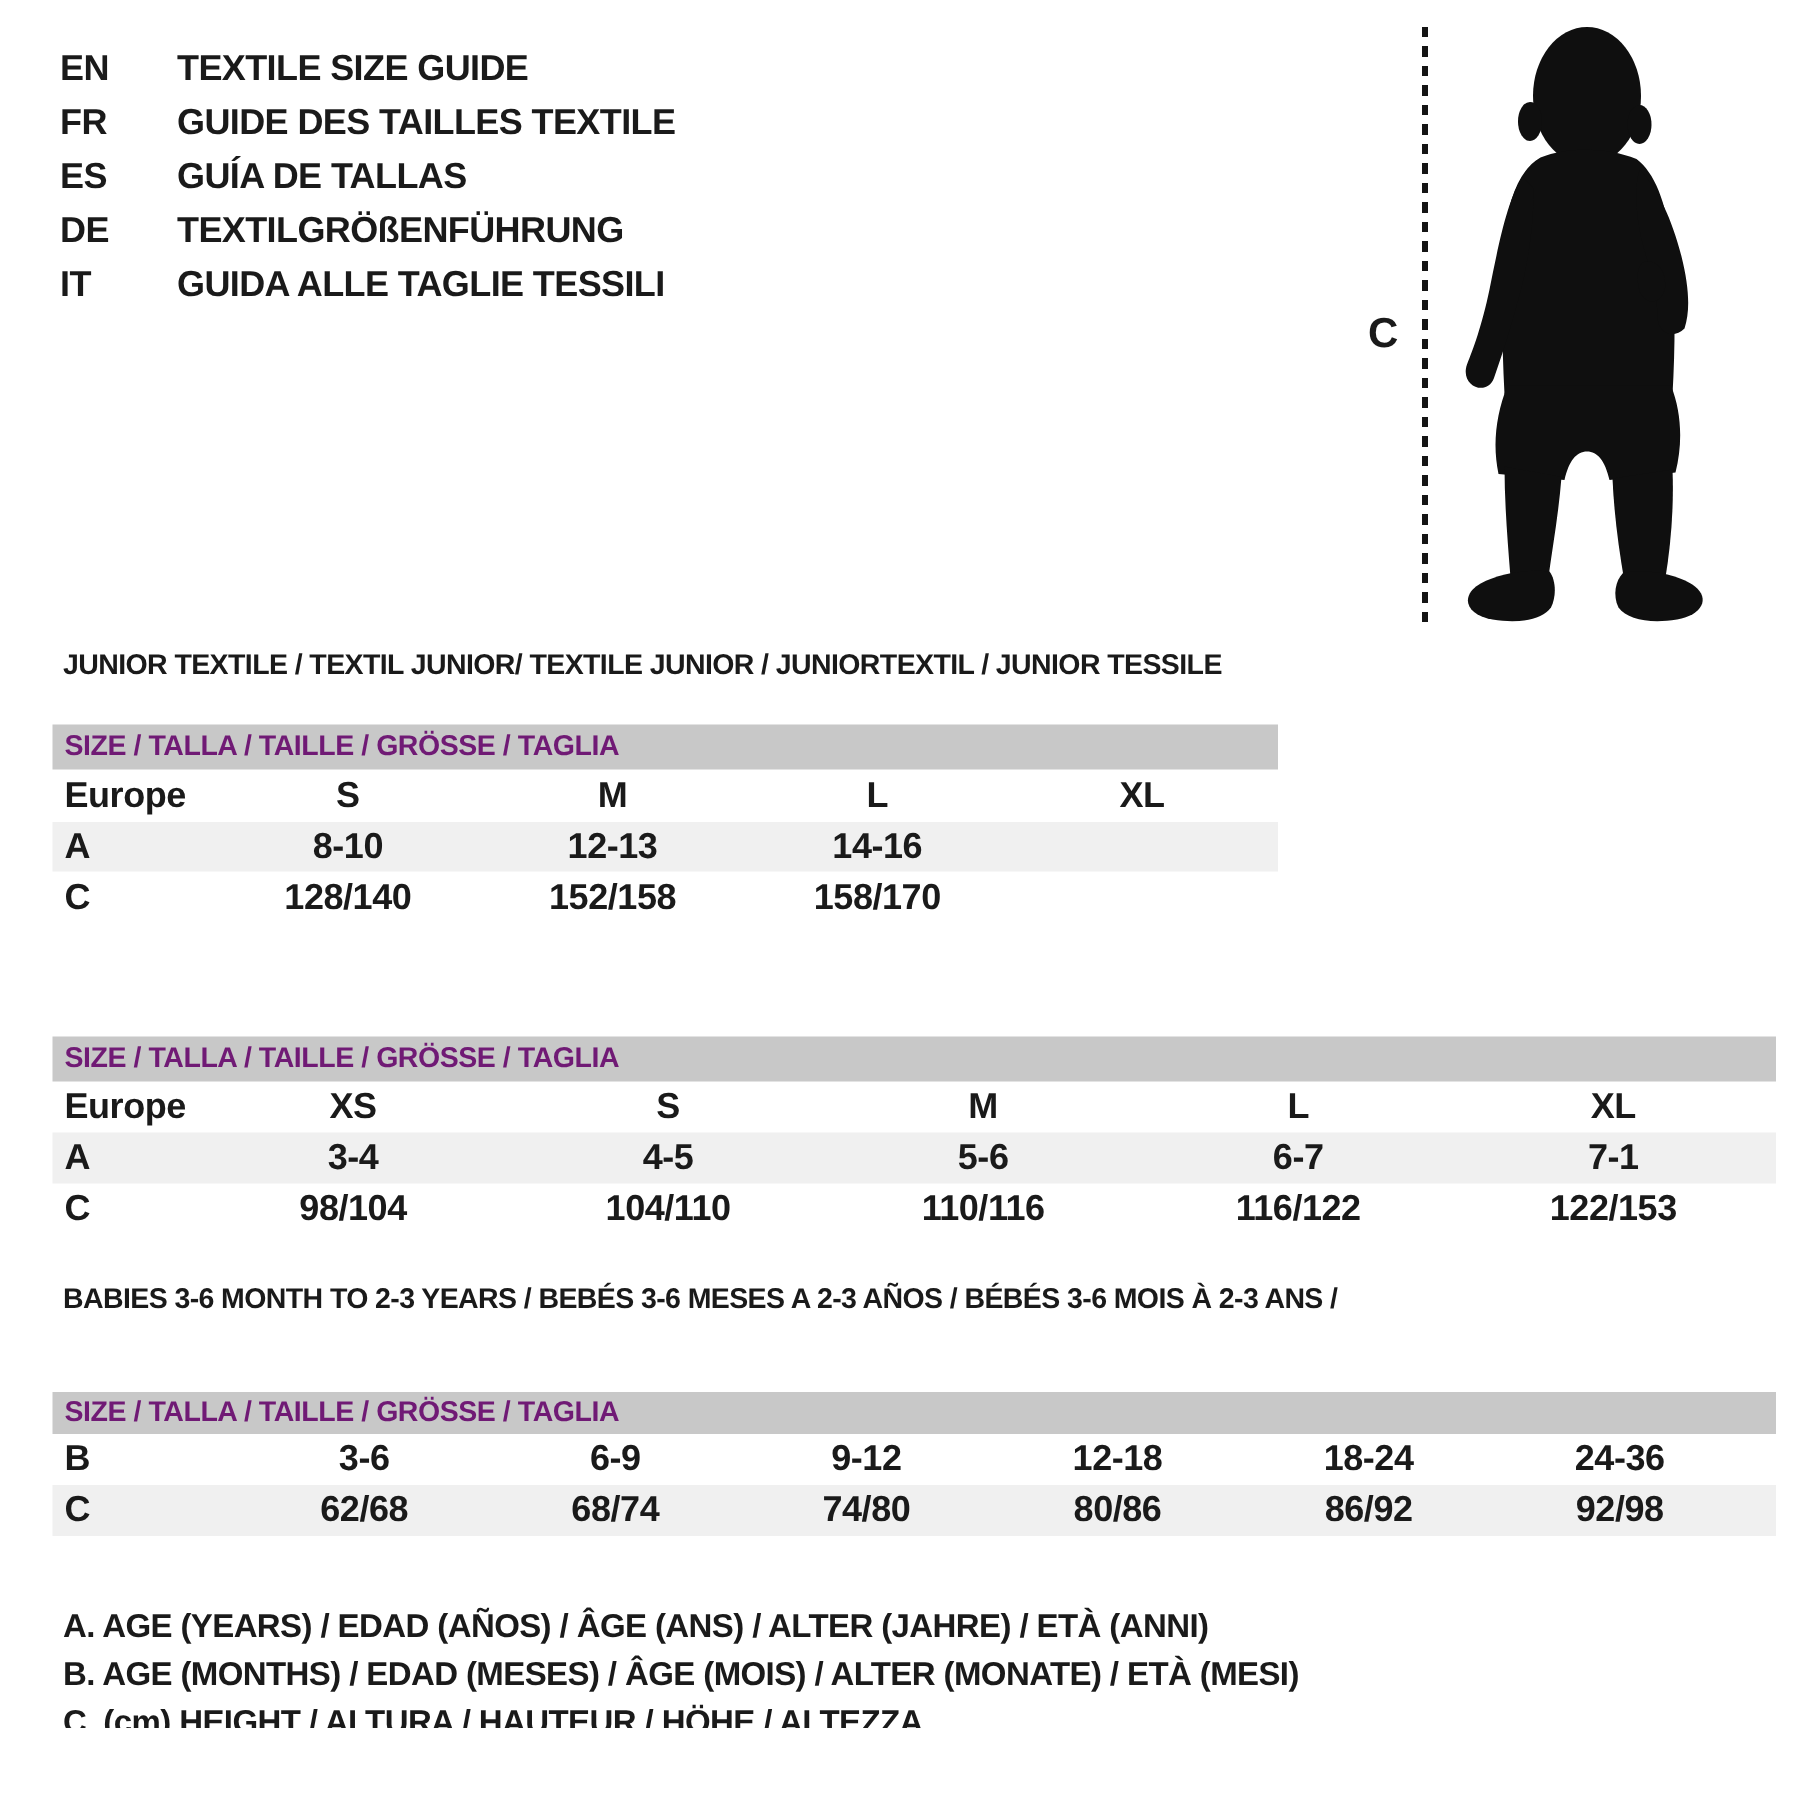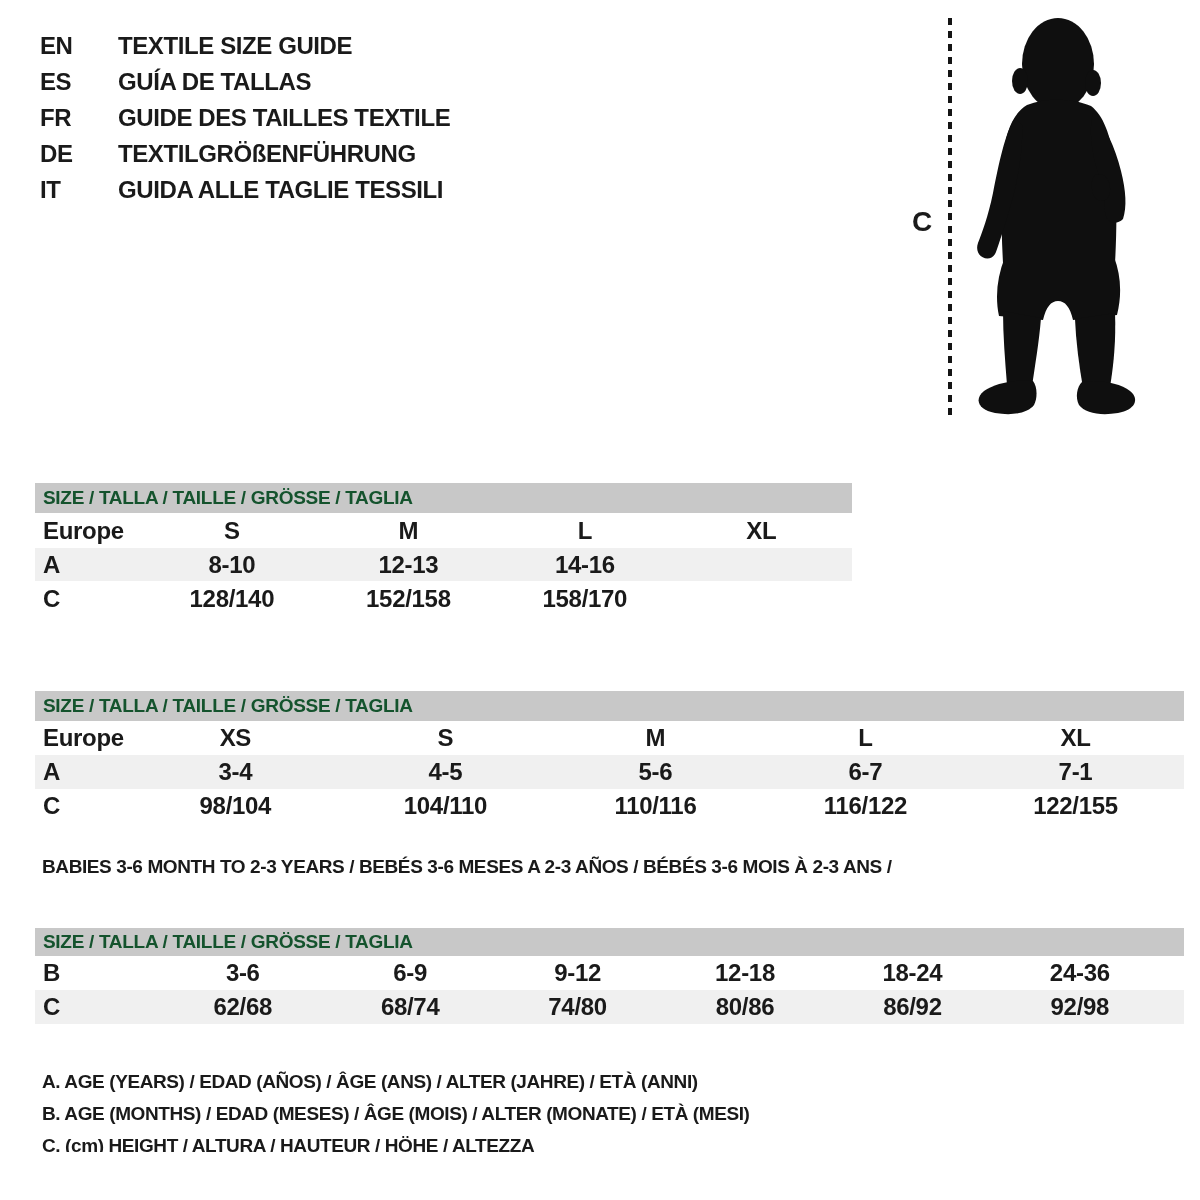--- a/index.html
+++ b/index.html
@@ -28,58 +28,58 @@
   .sec-title{
     position:absolute;left:42px;font-weight:700;font-size:19px;
     letter-spacing:-0.4px;white-space:nowrap;
   }
   .sec-title .sub{font-size:12px;position:relative;top:3px;font-weight:700;}
   
   .table{position:absolute;left:35px;}
   .band{
     height:30px;background:#c8c8c8;display:flex;align-items:center;
     padding-left:8px;box-sizing:border-box;
-    font-weight:700;font-size:19px;letter-spacing:-0.3px;color:#14532d;
+    font-weight:700;font-size:19px;letter-spacing:-0.3px;color:#701a75;
   }
   .row{display:grid;height:34px;}
   .row.shaded{background:#f0f0f0;}
   .cell{
     display:flex;align-items:center;justify-content:center;
     font-weight:700;font-size:24px;letter-spacing:-0.3px;white-space:nowrap;
   }
   .cell.lbl{justify-content:flex-start;padding-left:8px;}
   .t-junior{width:817px;}
   .t-junior .row{grid-template-columns:13.3% 21.6% 21.6% 21.6% 21.6%;}
   .t-children{width:1149px;}
   .t-children .row{grid-template-columns:8.3% 18.28% 18.28% 18.28% 18.28% 18.28%;}
   .t-babies{width:1149px;}
   .t-babies .row{grid-template-columns:10.8% 14.57% 14.57% 14.57% 14.57% 14.57% 14.57%;}
   
   .footnote{
-    position:absolute;left:42px;font-weight:700;font-size:19px;
+    position:absolute;left:42px;font-weight:700;font-size:22px;
     letter-spacing:-0.4px;white-space:nowrap;
   }
 </style>
 </head>
 <body>
 
 <div class="page">
 
   <div class="langs">
     <div class="lang-row">
       <span class="lang-code">EN</span>
       <span class="lang-title">TEXTILE SIZE GUIDE</span>
     </div>
     <div class="lang-row">
+      <span class="lang-code">FR</span>
+      <span class="lang-title">GUIDE DES TAILLES TEXTILE</span>
+    </div>
+    <div class="lang-row">
       <span class="lang-code">ES</span>
       <span class="lang-title">GUÍA DE TALLAS</span>
-    </div>
-    <div class="lang-row">
-      <span class="lang-code">FR</span>
-      <span class="lang-title">GUIDE DES TAILLES TEXTILE</span>
     </div>
     <div class="lang-row">
       <span class="lang-code">DE</span>
       <span class="lang-title">TEXTILGRÖßENFÜHRUNG</span>
     </div>
     <div class="lang-row">
       <span class="lang-code">IT</span>
       <span class="lang-title">GUIDA ALLE TAGLIE TESSILI</span>
     </div>
   </div>
@@ -96,20 +96,21 @@
       <path d="M128,98 C140,110 150,132 156,156 C161,176 162,192 158,204 C151,211 141,208 140,197 C140,183 136,167 131,151 C126,133 124,112 128,98 Z"></path>
       <path d="M130,160 C139,157 146,165 145,177 C143,188 132,189 128,179 C126,171 126,164 130,160 Z"></path>
       <path d="M40,242 C32,262 30,282 34,301 L78,305 C81,292 86,286 93,286 C100,286 105,292 108,305 L152,300 C157,280 156,260 149,242 Z"></path>
       <path d="M38,296 L76,303 C74,328 70,350 67,372 L42,370 C40,345 38,320 38,296 Z"></path>
       <path d="M68,366 C52,364 30,368 19,376 C9,384 13,395 30,398 C48,401 63,398 69,390 C73,382 72,371 68,366 Z"></path>
       <path d="M110,304 L150,298 C151,323 149,348 145,372 L118,373 C114,350 111,327 110,304 Z"></path>
       <path d="M117,367 C133,364 155,368 165,376 C175,384 170,395 153,398 C135,401 120,398 114,390 C110,382 112,372 117,367 Z"></path>
     </g>
   </svg>
 
+  <div class="sec-title" style="top:433px">JUNIOR TEXTILE / TEXTIL JUNIOR/ TEXTILE JUNIOR / JUNIORTEXTIL / JUNIOR TESSILE</div>
   <div class="table t-junior" style="top:483px">
     <div class="band">SIZE / TALLA / TAILLE / GRÖSSE / TAGLIA</div>
     <div class="row" style="height:35px">
       <div class="cell lbl">Europe</div>
       <div class="cell">S</div>
       <div class="cell">M</div>
       <div class="cell">L</div>
       <div class="cell">XL</div>
     </div>
     <div class="row shaded" style="height:33px">
@@ -143,21 +144,21 @@
       <div class="cell">5-6</div>
       <div class="cell">6-7</div>
       <div class="cell">7-1</div>
     </div>
     <div class="row" style="height:34px">
       <div class="cell lbl">C</div>
       <div class="cell">98/104</div>
       <div class="cell">104/110</div>
       <div class="cell">110/116</div>
       <div class="cell">116/122</div>
-      <div class="cell">122/155</div>
+      <div class="cell">122/153</div>
     </div>
   </div>
 
   <div class="sec-title" style="top:856px">BABIES 3-6 MONTH TO 2-3 YEARS / BEBÉS 3-6 MESES A 2-3 AÑOS / BÉBÉS 3-6 MOIS À 2-3 ANS /</div>
   <div class="table t-babies" style="top:928px">
     <div class="band" style="height:28px">SIZE / TALLA / TAILLE / GRÖSSE / TAGLIA</div>
     <div class="row" style="height:34px">
       <div class="cell lbl">B</div>
       <div class="cell">3-6</div>
       <div class="cell">6-9</div>

